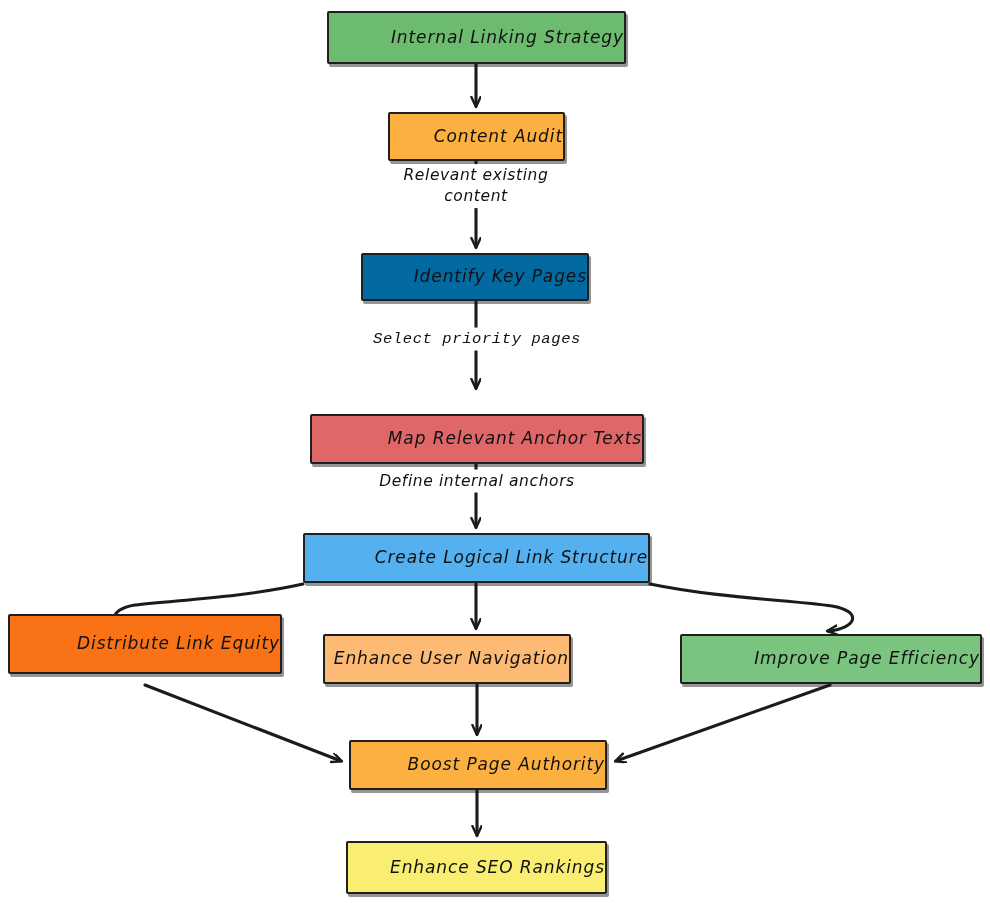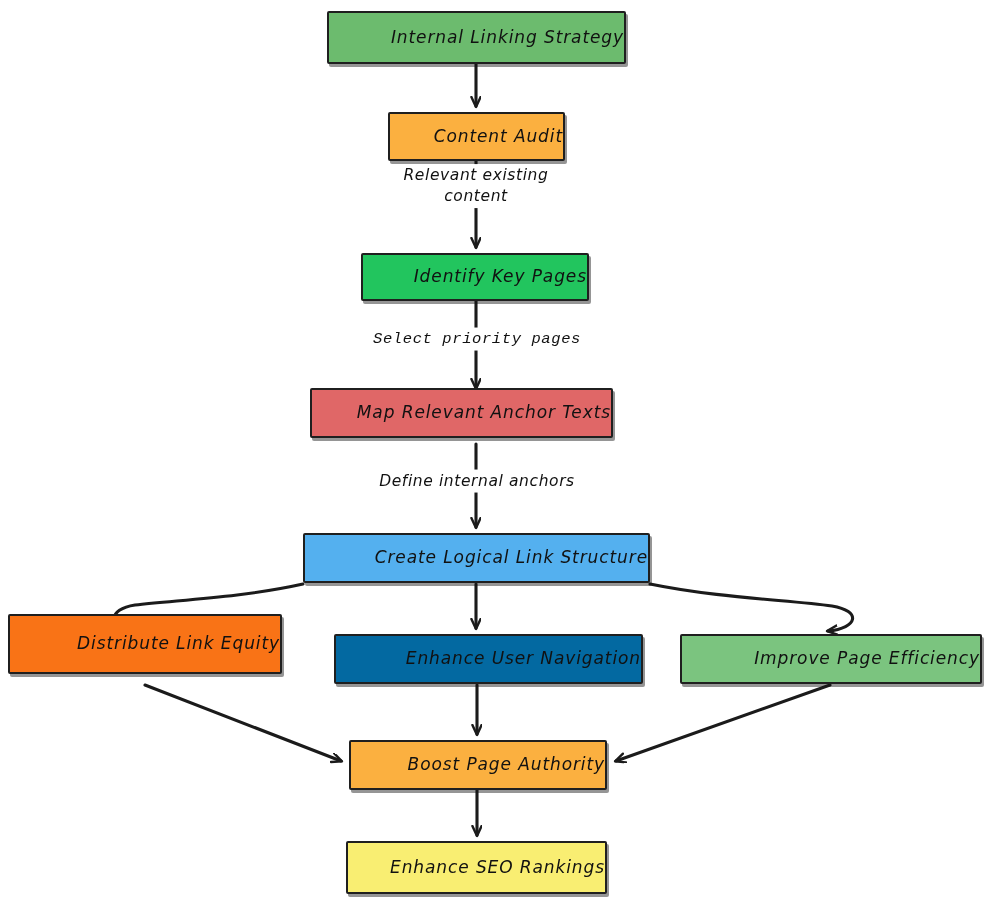--- a/index.html
+++ b/index.html
@@ -99,37 +99,37 @@
   </svg>
 
   <div class="node" style="left: 327px; top: 11px; width: 299px; height: 53px; background: rgb(108, 187, 110); border-color: rgb(31, 31, 31);">
     <span class="node-label">Internal Linking Strategy</span>
   </div>
 
   <div class="node" style="left: 388px; top: 112px; width: 177px; height: 49px; background: rgb(251, 176, 64); border-color: rgb(31, 31, 31);">
     <span class="node-label">Content Audit</span>
   </div>
 
-  <div class="node" style="left: 361px; top: 253px; width: 228px; height: 48px; background: #22c55e; border-color: rgb(31, 31, 31);">
+  <div class="node" style="left: 361px; top: 253px; width: 228px; height: 48px; background: #0369a1; border-color: rgb(31, 31, 31);">
     <span class="node-label">Identify Key Pages</span>
   </div>
 
-  <div class="node" style="left: 310px; top: 388px; width: 303px; height: 50px; background: rgb(224, 103, 103); border-color: rgb(31, 31, 31);">
+  <div class="node" style="left: 310px; top: 414px; width: 334px; height: 50px; background: rgb(224, 103, 103); border-color: rgb(31, 31, 31);">
     <span class="node-label">Map Relevant Anchor Texts</span>
   </div>
 
   <div class="node" style="left: 303px; top: 533px; width: 347px; height: 50px; background: rgb(84, 176, 239); border-color: rgb(31, 31, 31);">
     <span class="node-label">Create Logical Link Structure</span>
   </div>
 
   <div class="node" style="left: 8px; top: 614px; width: 274px; height: 60px; background: #f97316; border-color: rgb(31, 31, 31);">
     <span class="node-label">Distribute Link Equity</span>
   </div>
 
-  <div class="node" style="left: 323px; top: 634px; width: 309px; height: 50px; background: #0369a1; border-color: rgb(31, 31, 31); margin-left: 11px;">
+  <div class="node" style="left: 323px; top: 634px; width: 248px; height: 50px; background: #fdba74; border-color: rgb(31, 31, 31);">
     <span class="node-label">Enhance User Navigation</span>
   </div>
 
   <div class="node" style="left: 680px; top: 634px; width: 302px; height: 50px; background: rgb(123, 196, 127); border-color: rgb(31, 31, 31);">
     <span class="node-label">Improve Page Efficiency</span>
   </div>
 
   <div class="node" style="left: 349px; top: 740px; width: 258px; height: 50px; background: rgb(251, 176, 64); border-color: rgb(31, 31, 31);">
     <span class="node-label">Boost Page Authority</span>
   </div>

